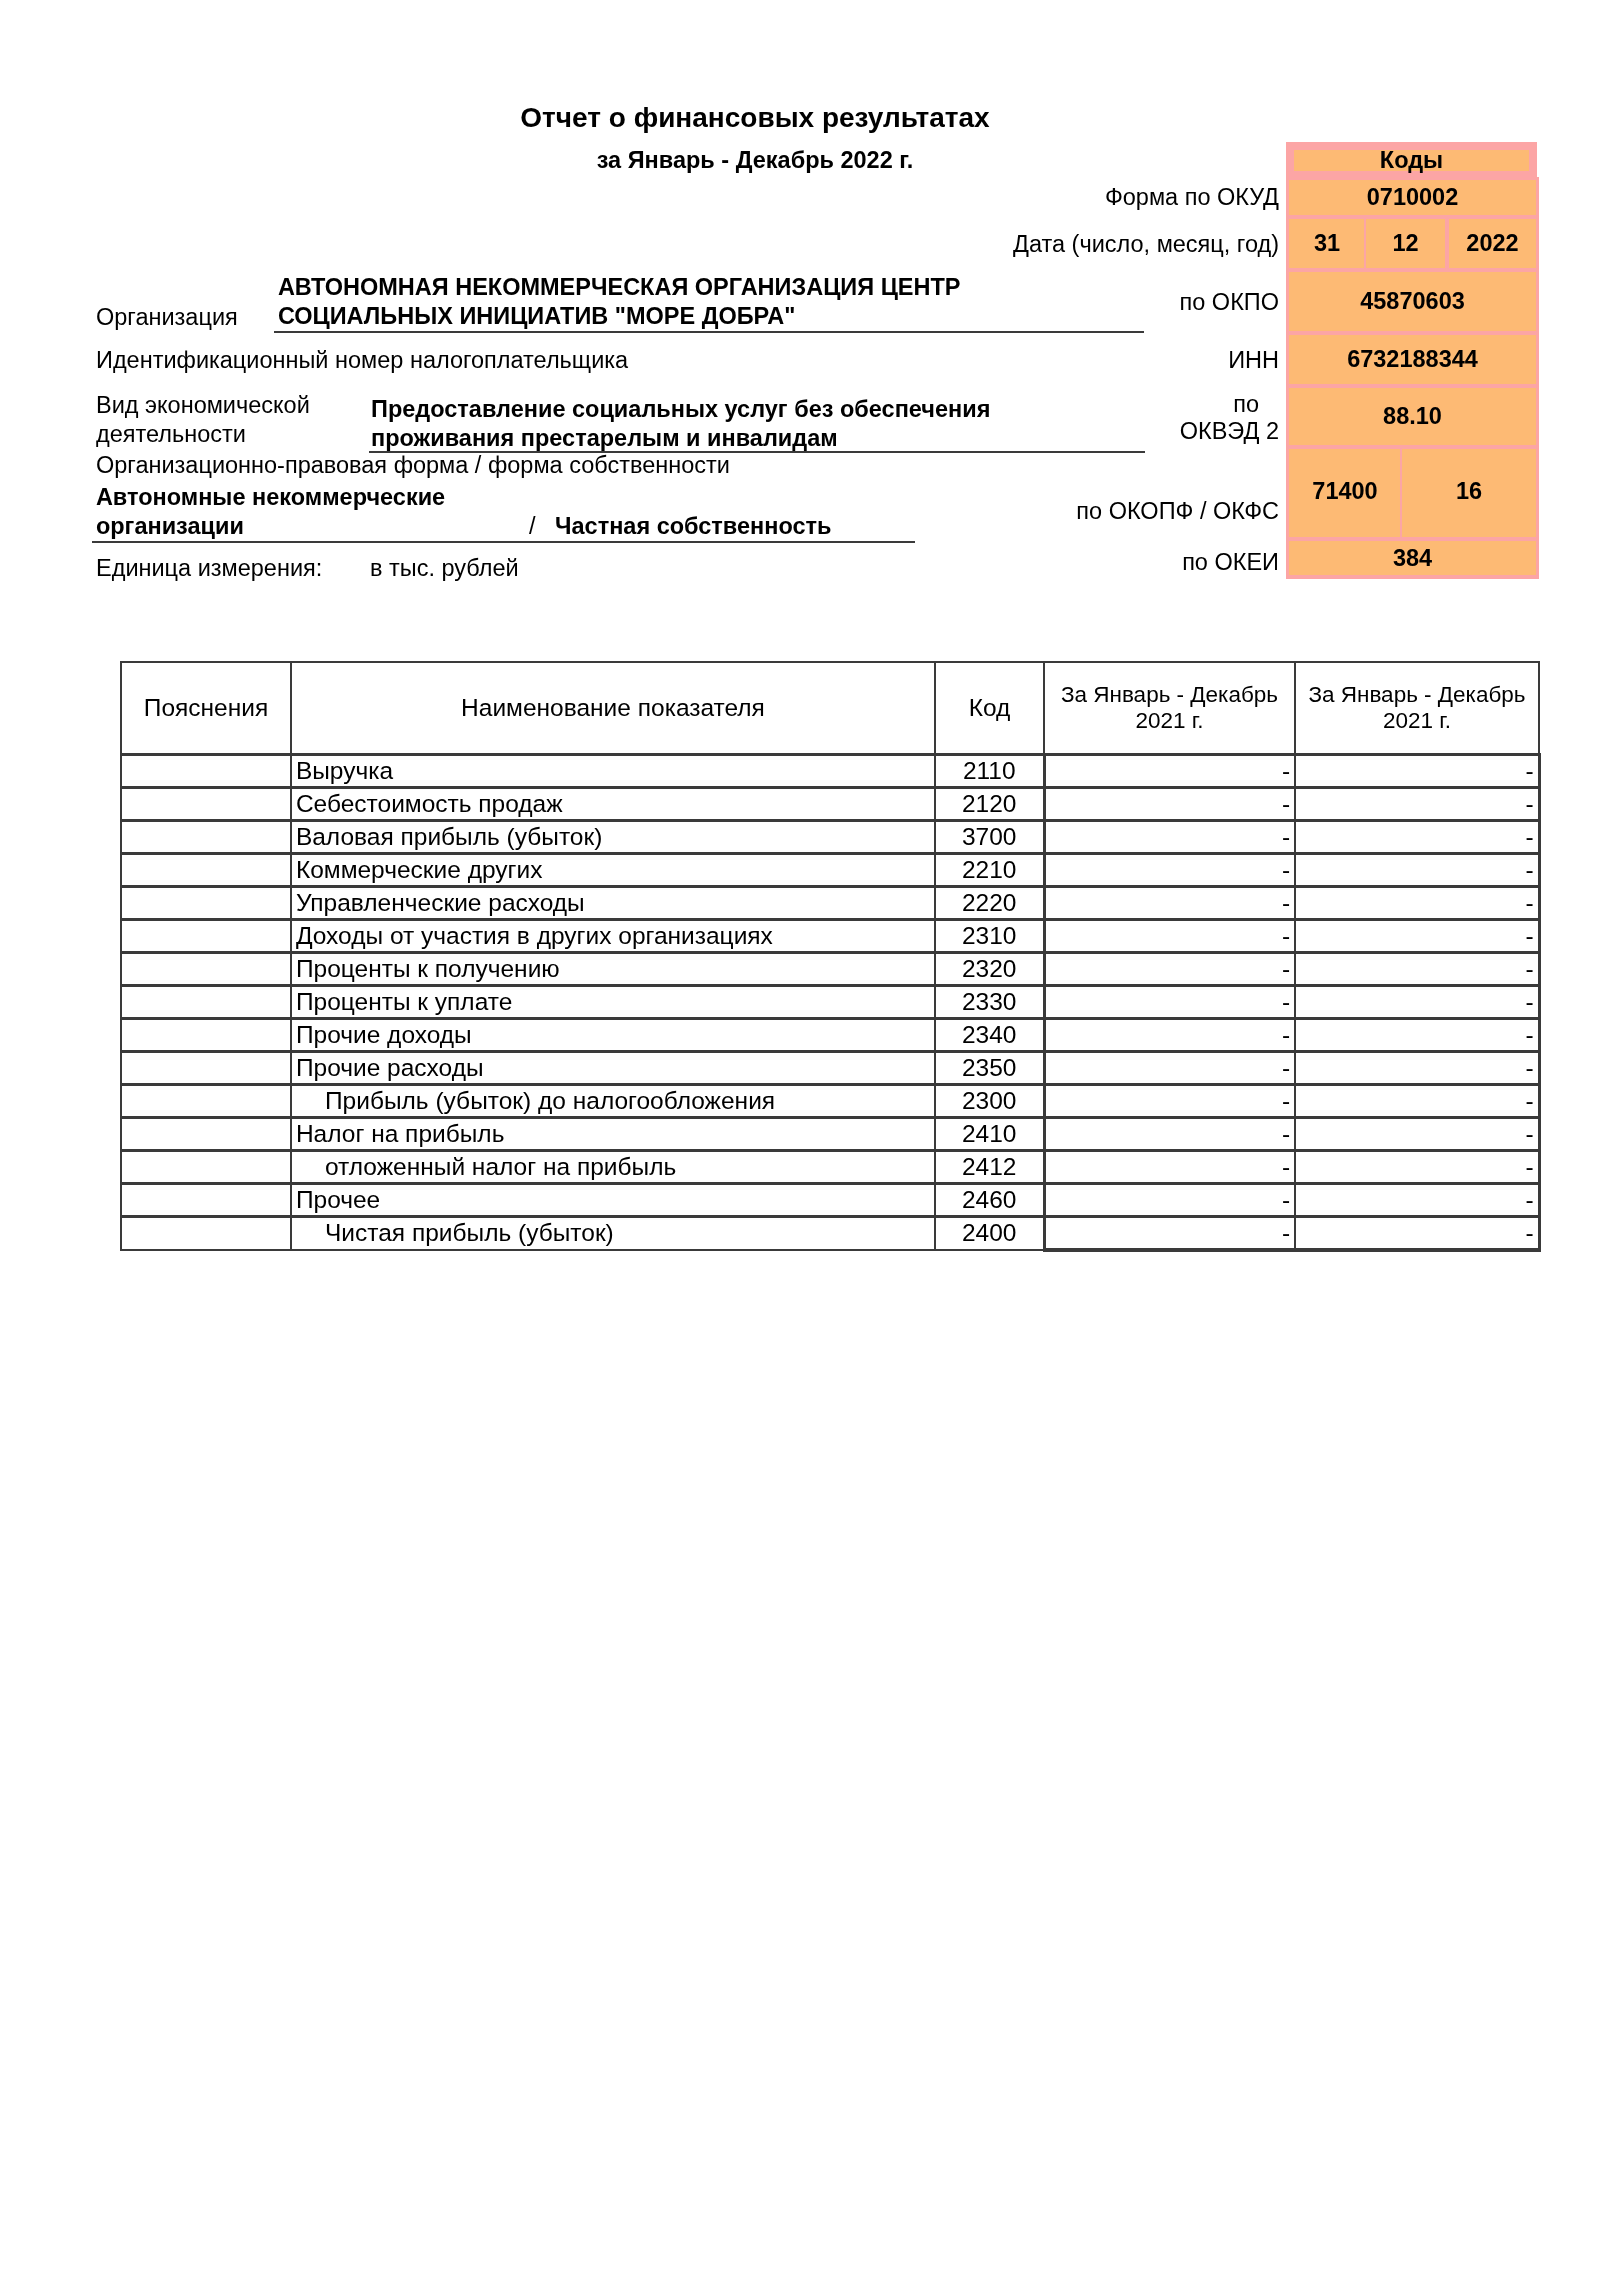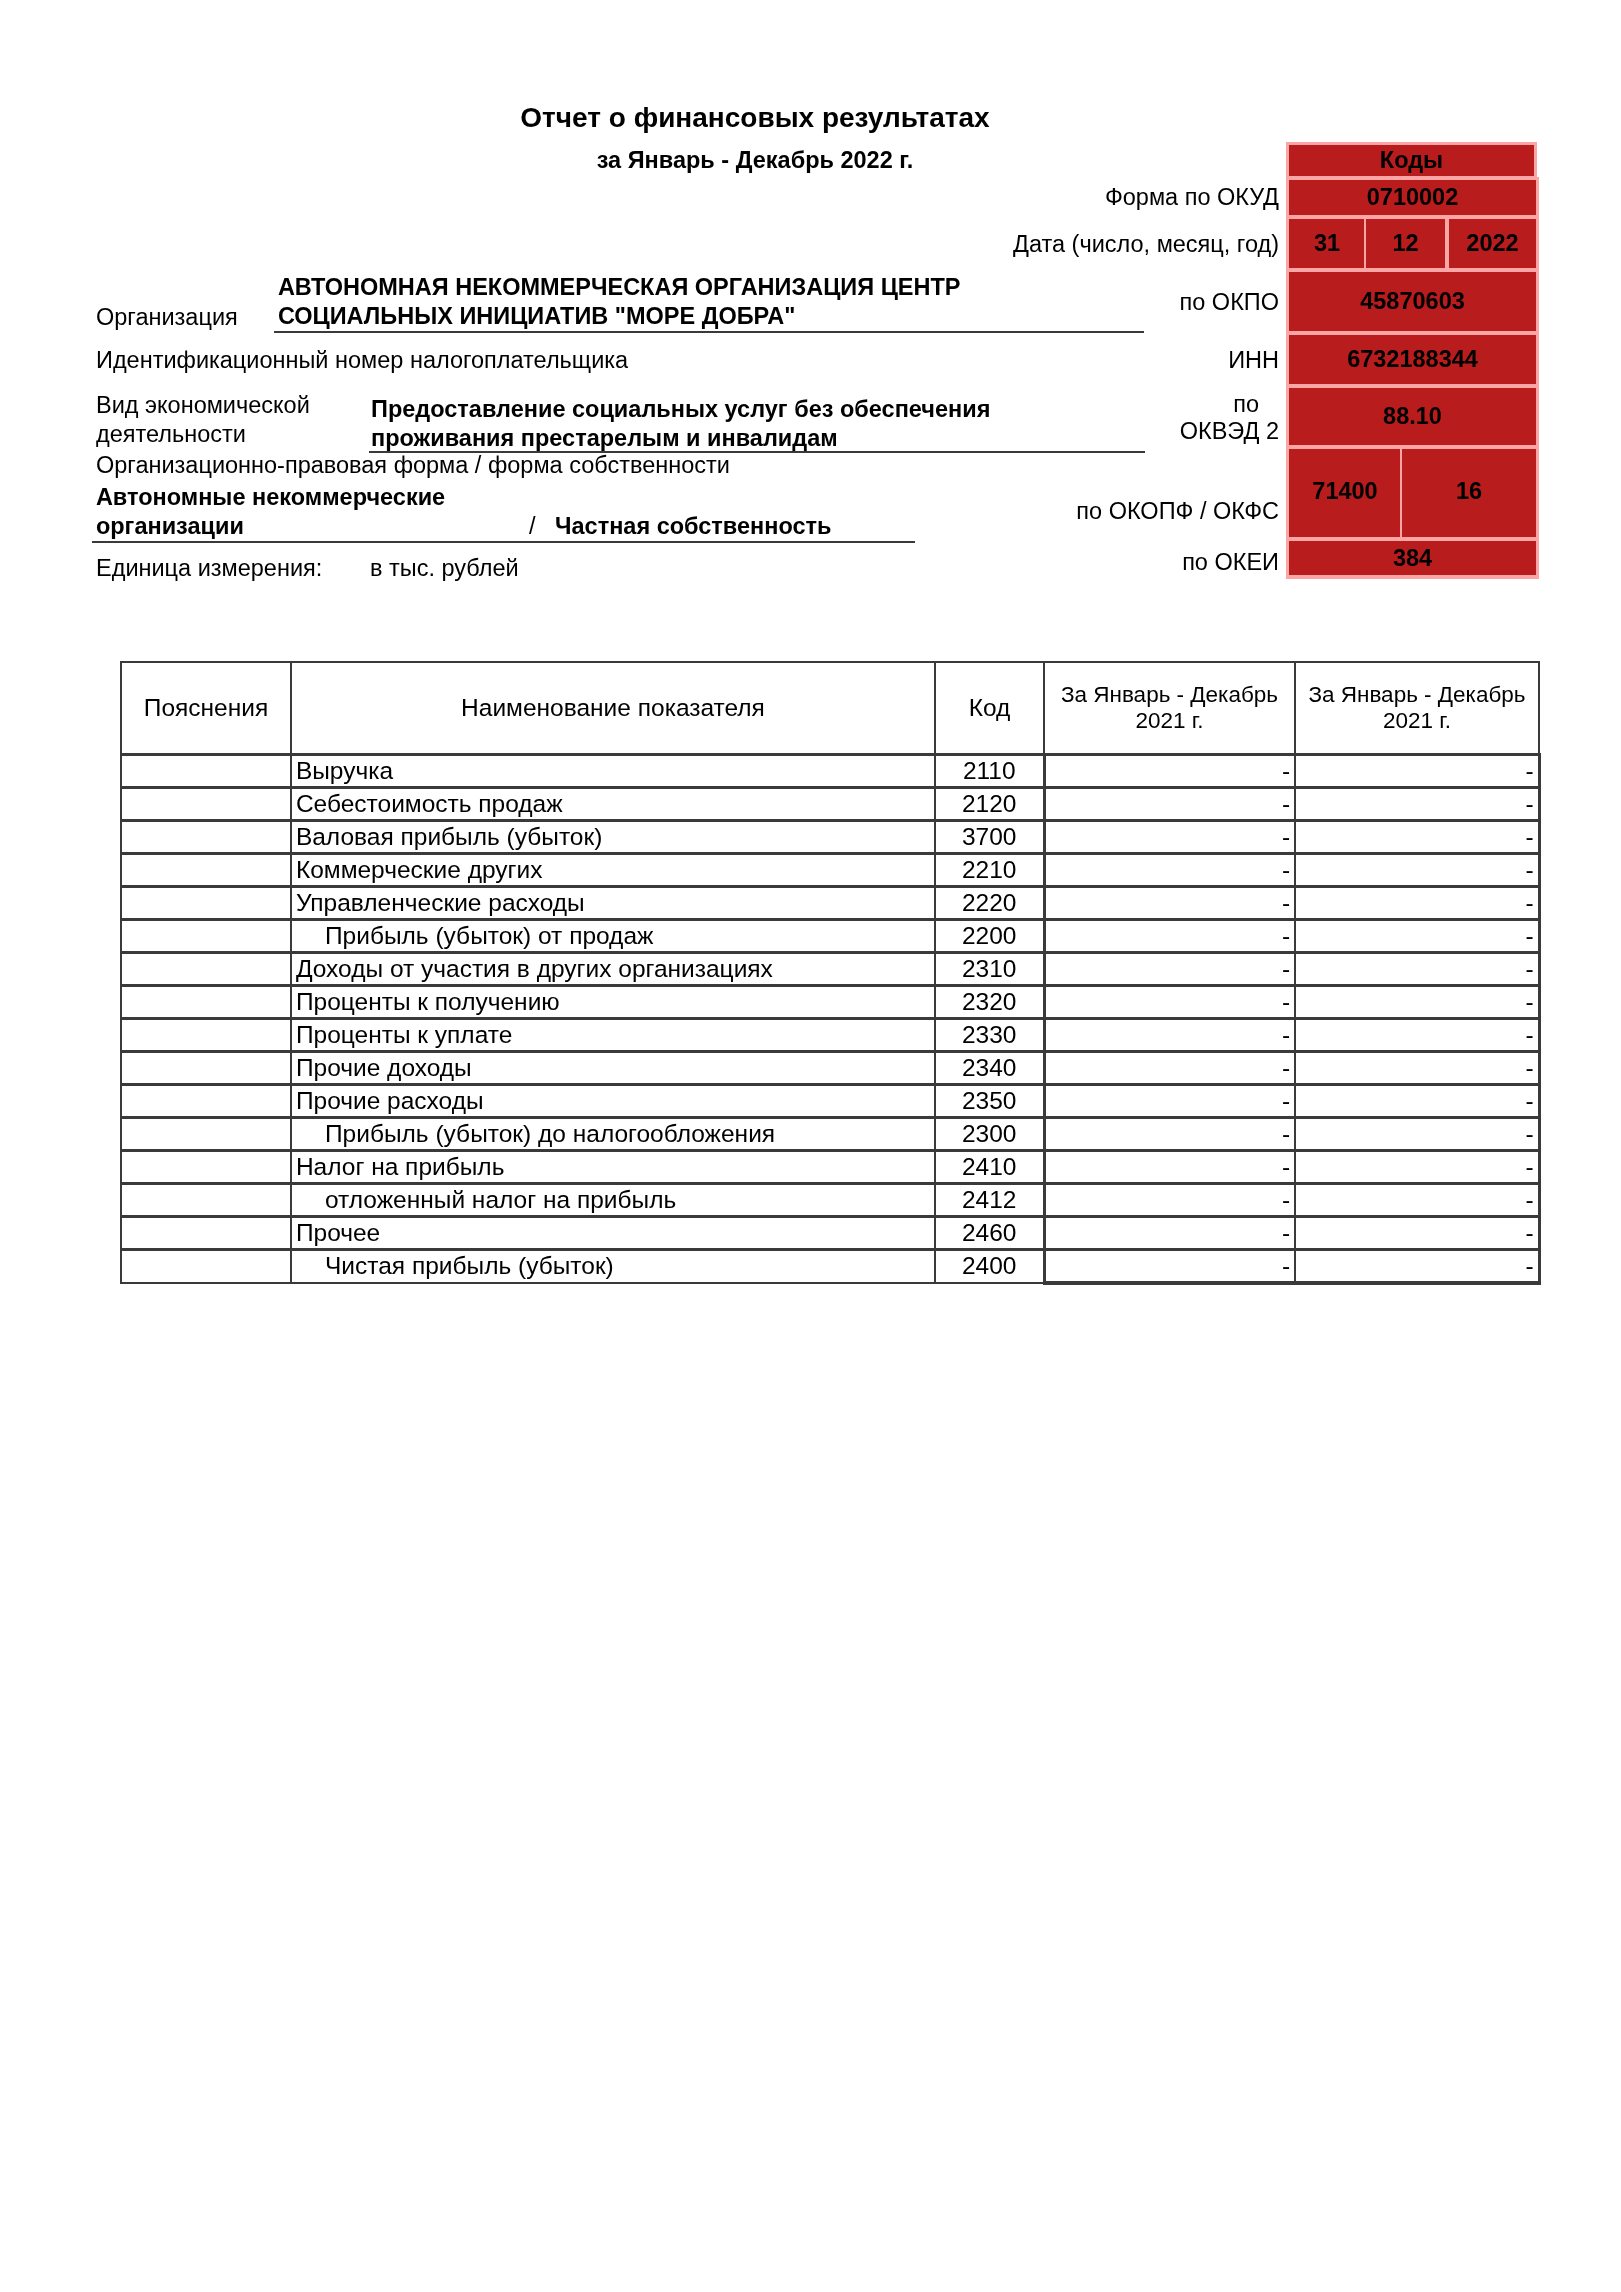--- a/index.html
+++ b/index.html
@@ -9,23 +9,23 @@
   .t { font-size: 23.5px; white-space: nowrap; line-height: 1; }
   .b { font-weight: bold; }
   .title { font-size: 28px; font-weight: bold; }
   .subtitle { font-size: 23.5px; font-weight: bold; }
   .right { text-align: right; }
   .center { text-align: center; }
   .uline { border-bottom: 2.9px solid #3a3a3a; }
 
   
   .codes { position: absolute; left: 1286px; top: 142px; width: 251px; }
-  .codes .cell { position: absolute; box-sizing: border-box; border: 3px solid #fca5a5;
+  .codes .cell { position: absolute; box-sizing: border-box; border: 8px solid #fca5a5;
                  display: flex; align-items: center; justify-content: center;
-                 font-size: 23.5px; font-weight: bold; background: #b91c1c; }
+                 font-size: 23.5px; font-weight: bold; background: #fdba74; }
   .codes .thick { border-width: 3.9px; }
 
   
   table.main { position: absolute; left: 120px; top: 661px; border-collapse: collapse;
                table-layout: fixed; width: 1417px; }
   table.main td, table.main th { border: 2px solid #3a3a3a; padding: 0; font-size: 24.5px;
                font-weight: normal; line-height: 1; overflow: hidden; }
   table.main th { height: 90px; vertical-align: middle; text-align: center; }
   table.main th.period { font-size: 22.5px; line-height: 1.15; }
   table.main tr.row td { height: 30px; border-top-width: 3.9px; border-bottom-width: 2.9px; }
@@ -149,27 +149,20 @@
       </tr>
       <tr class="row">
         <td></td>
         <td class="name">Управленческие расходы</td>
         <td class="code">2220</td>
         <td class="val cur">-</td>
         <td class="val prev">-</td>
       </tr>
       <tr class="row">
         <td></td>
-        <td class="name indent">Прибыль (убыток) от продаж</td>
-        <td class="code">2200</td>
-        <td class="val cur">-</td>
-        <td class="val prev">-</td>
-      </tr>
-      <tr class="row">
-        <td></td>
         <td class="name">Доходы от участия в других организациях</td>
         <td class="code">2310</td>
         <td class="val cur">-</td>
         <td class="val prev">-</td>
       </tr>
       <tr class="row">
         <td></td>
         <td class="name">Проценты к получению</td>
         <td class="code">2320</td>
         <td class="val cur">-</td>

